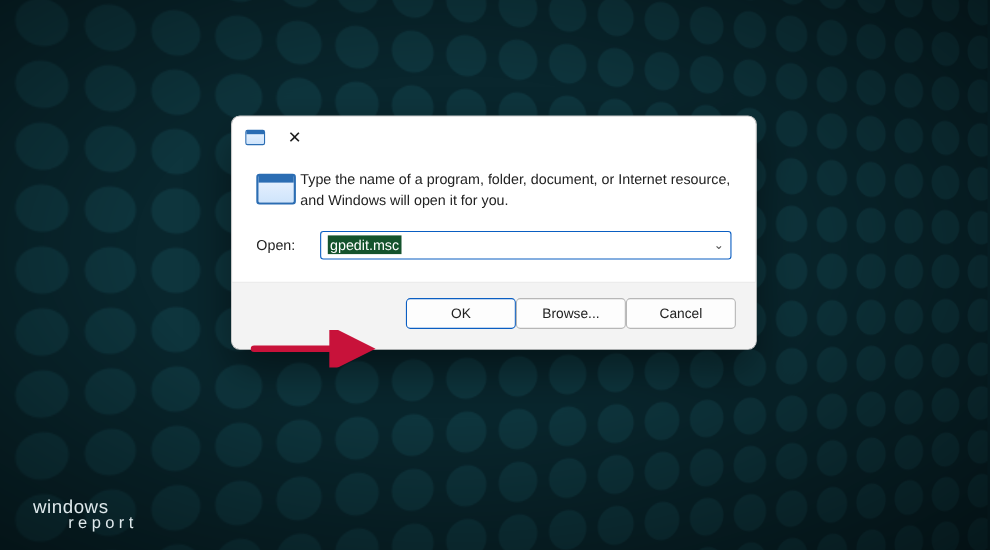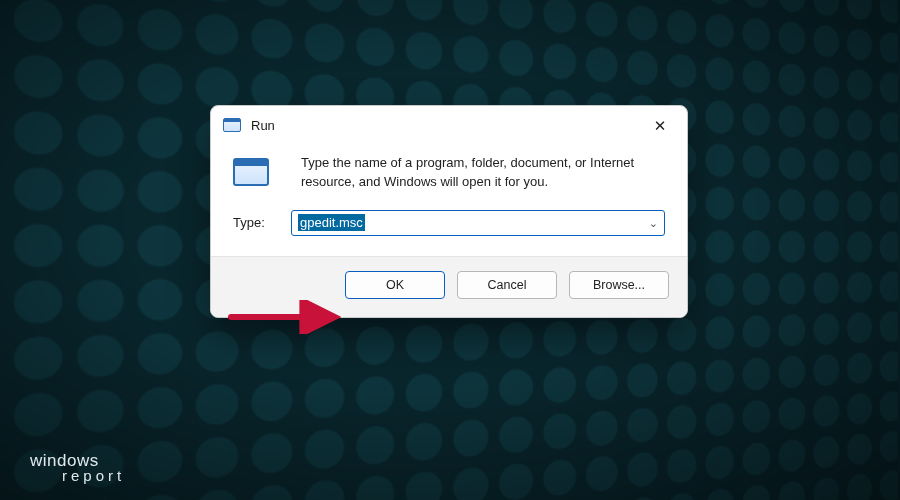--- a/index.html
+++ b/index.html
@@ -59,21 +59,21 @@
   .title-text { flex: 1; font-size: 13px; }
   .close-btn {
     width: 34px; height: 30px;
     display: flex; align-items: center; justify-content: center;
     border-radius: 4px;
     cursor: pointer;
   }
   .close-x { font-size: 15px; line-height: 1; }
 
   .body-row {
-    display: flex; gap: 32px;
+    display: flex; gap: 4px;
     padding: 10px 22px 8px 22px;
   }
   .run-icon {
     width: 36px; height: 28px;
     border: 2px solid #2b6db3;
     border-radius: 3px;
     background: linear-gradient(#eaf3ff,#cfe4fb);
     position: relative;
     margin-top: 4px;
     flex: 0 0 auto;
@@ -94,34 +94,34 @@
     flex: 1;
     display: flex; align-items: center;
     height: 26px;
     border: 1px solid #0a5ec2;
     border-radius: 3px;
     padding: 0 6px;
     position: relative;
     background: #fff;
   }
   .open-field .sel {
-    background: #0369a1;
+    background: #14532d;
     color: #fff;
     padding: 1px 2px;
     font-size: 13px;
     line-height: 1.2;
   }
   .open-field .chev {
     position: absolute; right: 6px; top: 50%; transform: translateY(-50%);
     color: #555; font-size: 11px;
     pointer-events: none;
   }
 
   .button-row {
-    display: flex; gap: 12px;
+    display: flex; 
     justify-content: flex-end;
     padding: 14px 18px 18px 18px;
     background: #f3f3f3;
     border-top: 1px solid #e3e3e3;
     border-radius: 0 0 8px 8px;
   }
   .btn {
     width: 100px; height: 28px;
     border: 1px solid #b7b7b7;
     background: #fdfdfd;
@@ -154,43 +154,42 @@
 </style>
 </head>
 <body>
 
 <div class="wallpaper"></div>
 <div class="vignette"></div>
 
 <div class="dialog">
   <div class="titlebar">
     <div class="title-icon"></div>
-    <div class="title-text">Run</div>
     <div class="close-btn">
       <span class="close-x">✕</span>
     </div>
   </div>
 
   <div class="body-row">
     <div class="run-icon"></div>
     <div class="desc">Type the name of a program, folder, document, or Internet resource, and Windows will open it for you.</div>
   </div>
 
   <div class="open-row">
-    <div class="open-label">Type:</div>
+    <div class="open-label">Open:</div>
     <div class="open-field">
       <span class="sel">gpedit.msc</span>
       <span class="chev">⌄</span>
     </div>
   </div>
 
   <div class="button-row">
     <div class="btn primary">OK</div>
+    <div class="btn">Browse...</div>
     <div class="btn">Cancel</div>
-    <div class="btn">Browse...</div>
   </div>
 </div>
 
 <svg class="arrow" viewBox="0 0 120 34">
   <defs>
     <marker id="ah" viewBox="0 0 10 10" refX="8" refY="5" markerWidth="7" markerHeight="7" orient="auto-start-reverse">
       <path d="M0,0 L10,5 L0,10 Z" fill="#c8123a"></path>
     </marker>
   </defs>
   <line x1="6" y1="17" x2="108" y2="17" stroke="#c8123a" stroke-width="6" stroke-linecap="round" marker-end="url(#ah)"></line>

